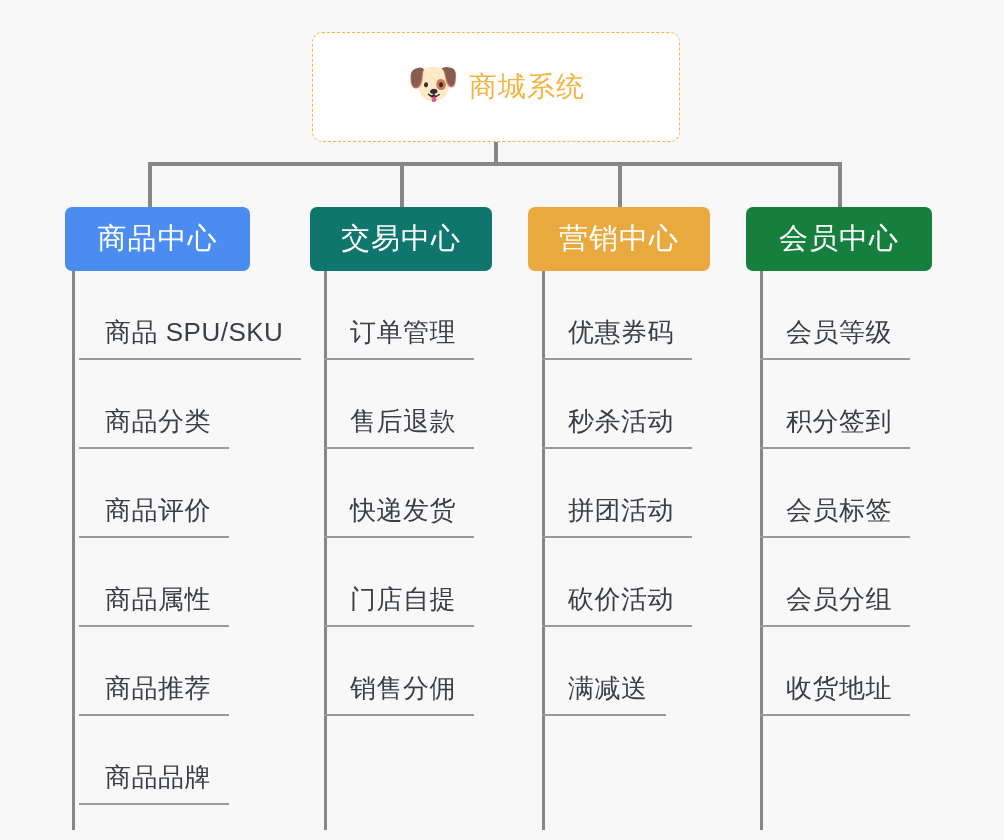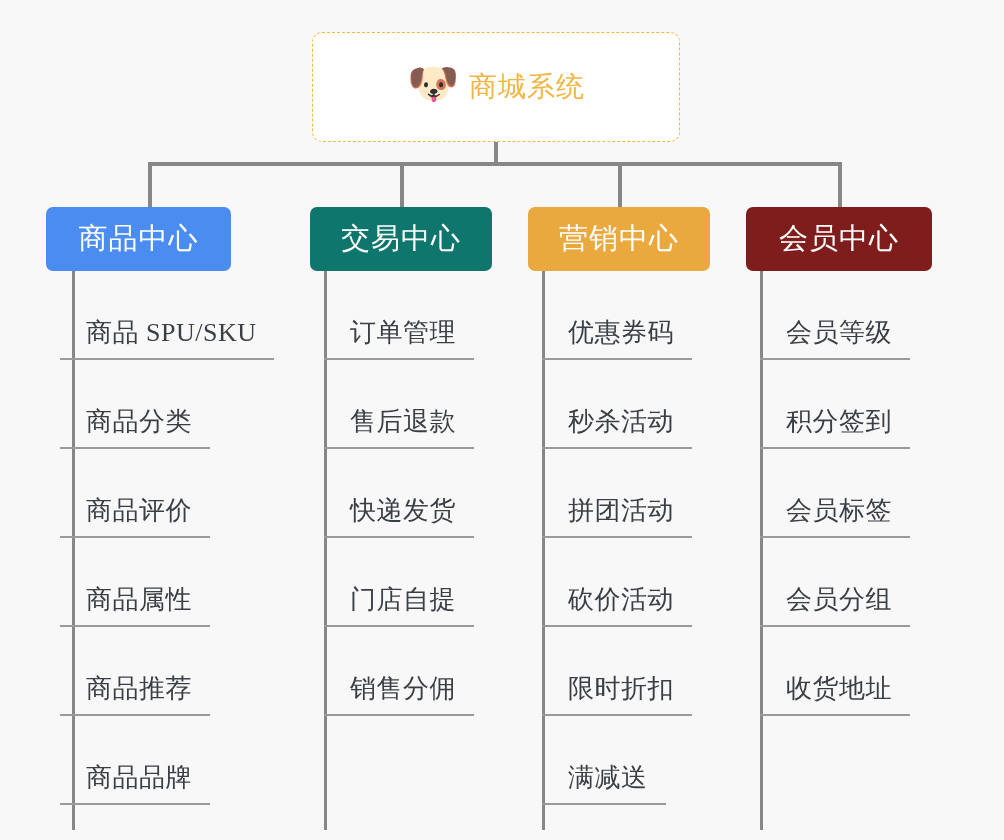--- a/index.html
+++ b/index.html
@@ -141,21 +141,21 @@
       <div class="conn conn-drop" style="left: 618px;"></div>
       <div class="conn conn-drop" style="left: 838px;"></div>
     </div>
   <div id="spines">
       <div class="spine" style="left: 72px; height: 559px;"></div>
       <div class="spine" style="left: 324px; height: 559px;"></div>
       <div class="spine" style="left: 542px; height: 559px;"></div>
       <div class="spine" style="left: 760px; height: 559px;"></div>
     </div>
   <div id="columns">
-      <div class="column" style="left: 46px; width: 185px; font-family: Liberation Serif, serif;">
+      <div class="column" style="left: 65px; width: 185px;">
         <div class="cat-header" style="background: rgb(74, 140, 240);">
           <span>商品中心</span>
         </div>
         <div class="leaf-list">
           <div class="leaf">
             <span class="leaf-inner">商品 SPU/SKU</span>
           </div>
           <div class="leaf">
             <span class="leaf-inner">商品分类</span>
           </div>
@@ -206,29 +206,26 @@
           <div class="leaf">
             <span class="leaf-inner">秒杀活动</span>
           </div>
           <div class="leaf">
             <span class="leaf-inner">拼团活动</span>
           </div>
           <div class="leaf">
             <span class="leaf-inner">砍价活动</span>
           </div>
           <div class="leaf">
-            <span class="leaf-inner">限时折扣</span>
-          </div>
-          <div class="leaf">
             <span class="leaf-inner">满减送</span>
           </div>
         </div>
       </div>
       <div class="column" style="left: 746px; width: 186px;">
-        <div class="cat-header" style="background: #7f1d1d;">
+        <div class="cat-header" style="background: #15803d;">
           <span>会员中心</span>
         </div>
         <div class="leaf-list">
           <div class="leaf">
             <span class="leaf-inner">会员等级</span>
           </div>
           <div class="leaf">
             <span class="leaf-inner">积分签到</span>
           </div>
           <div class="leaf">

